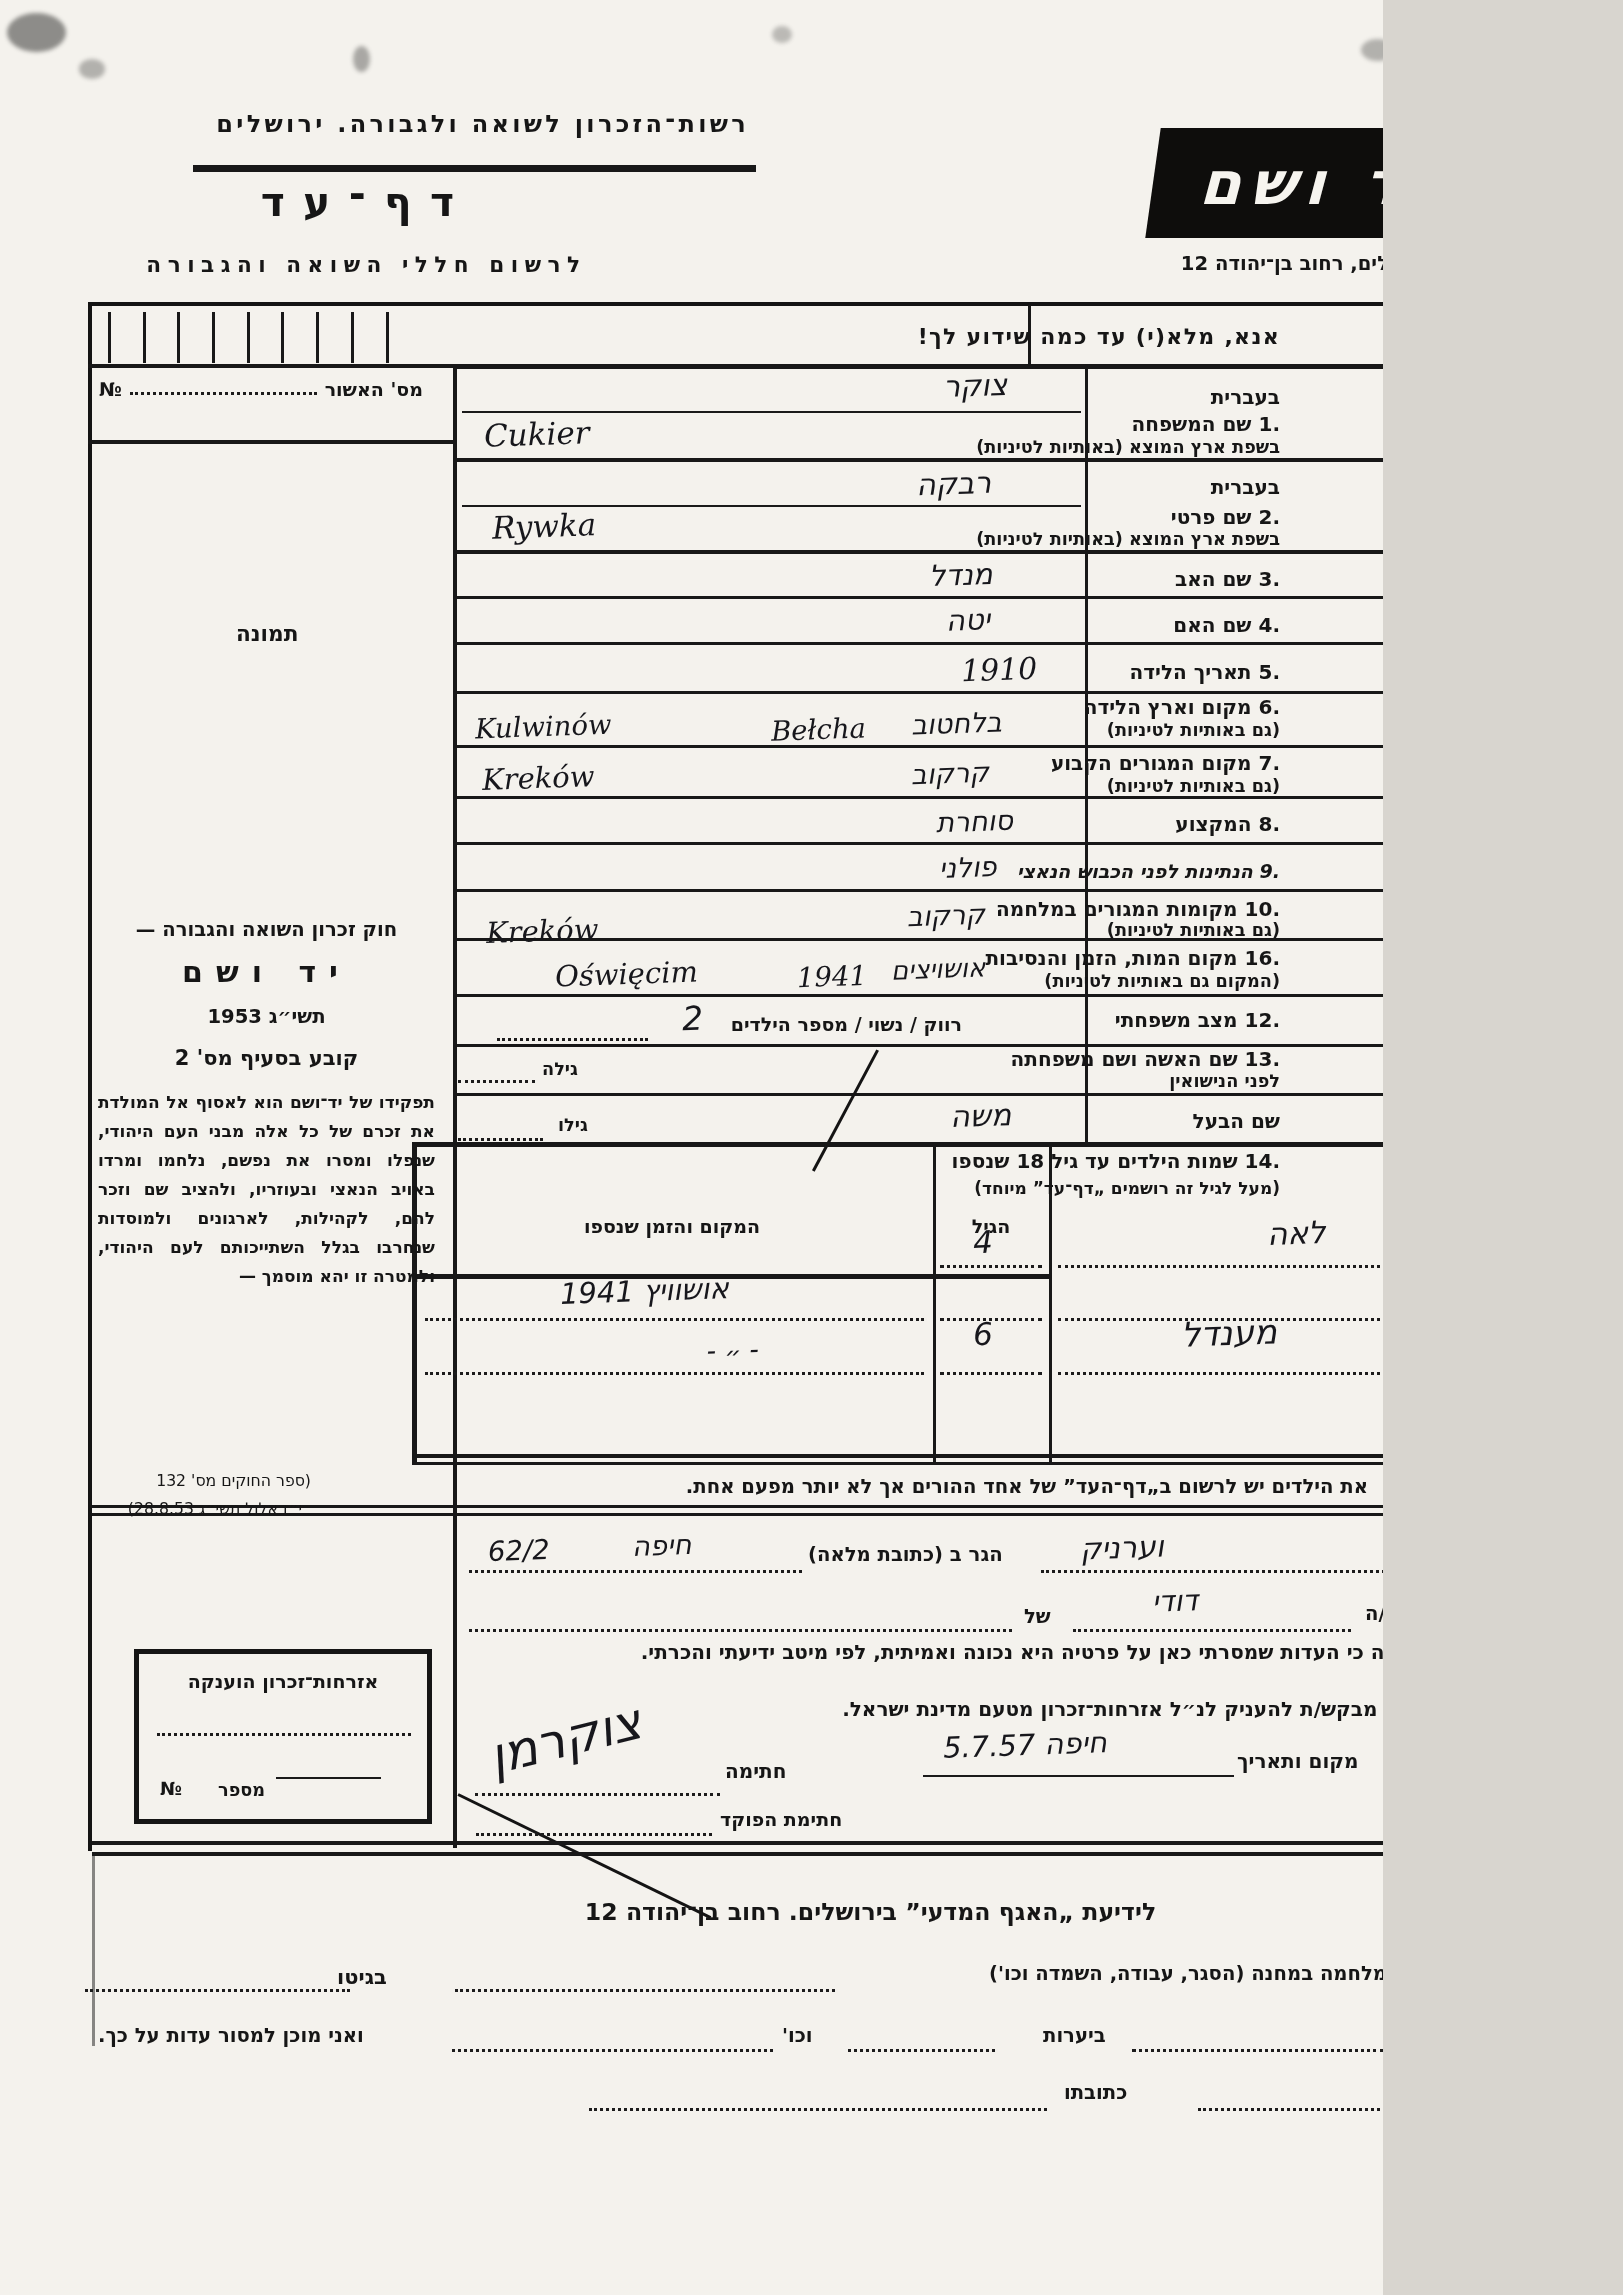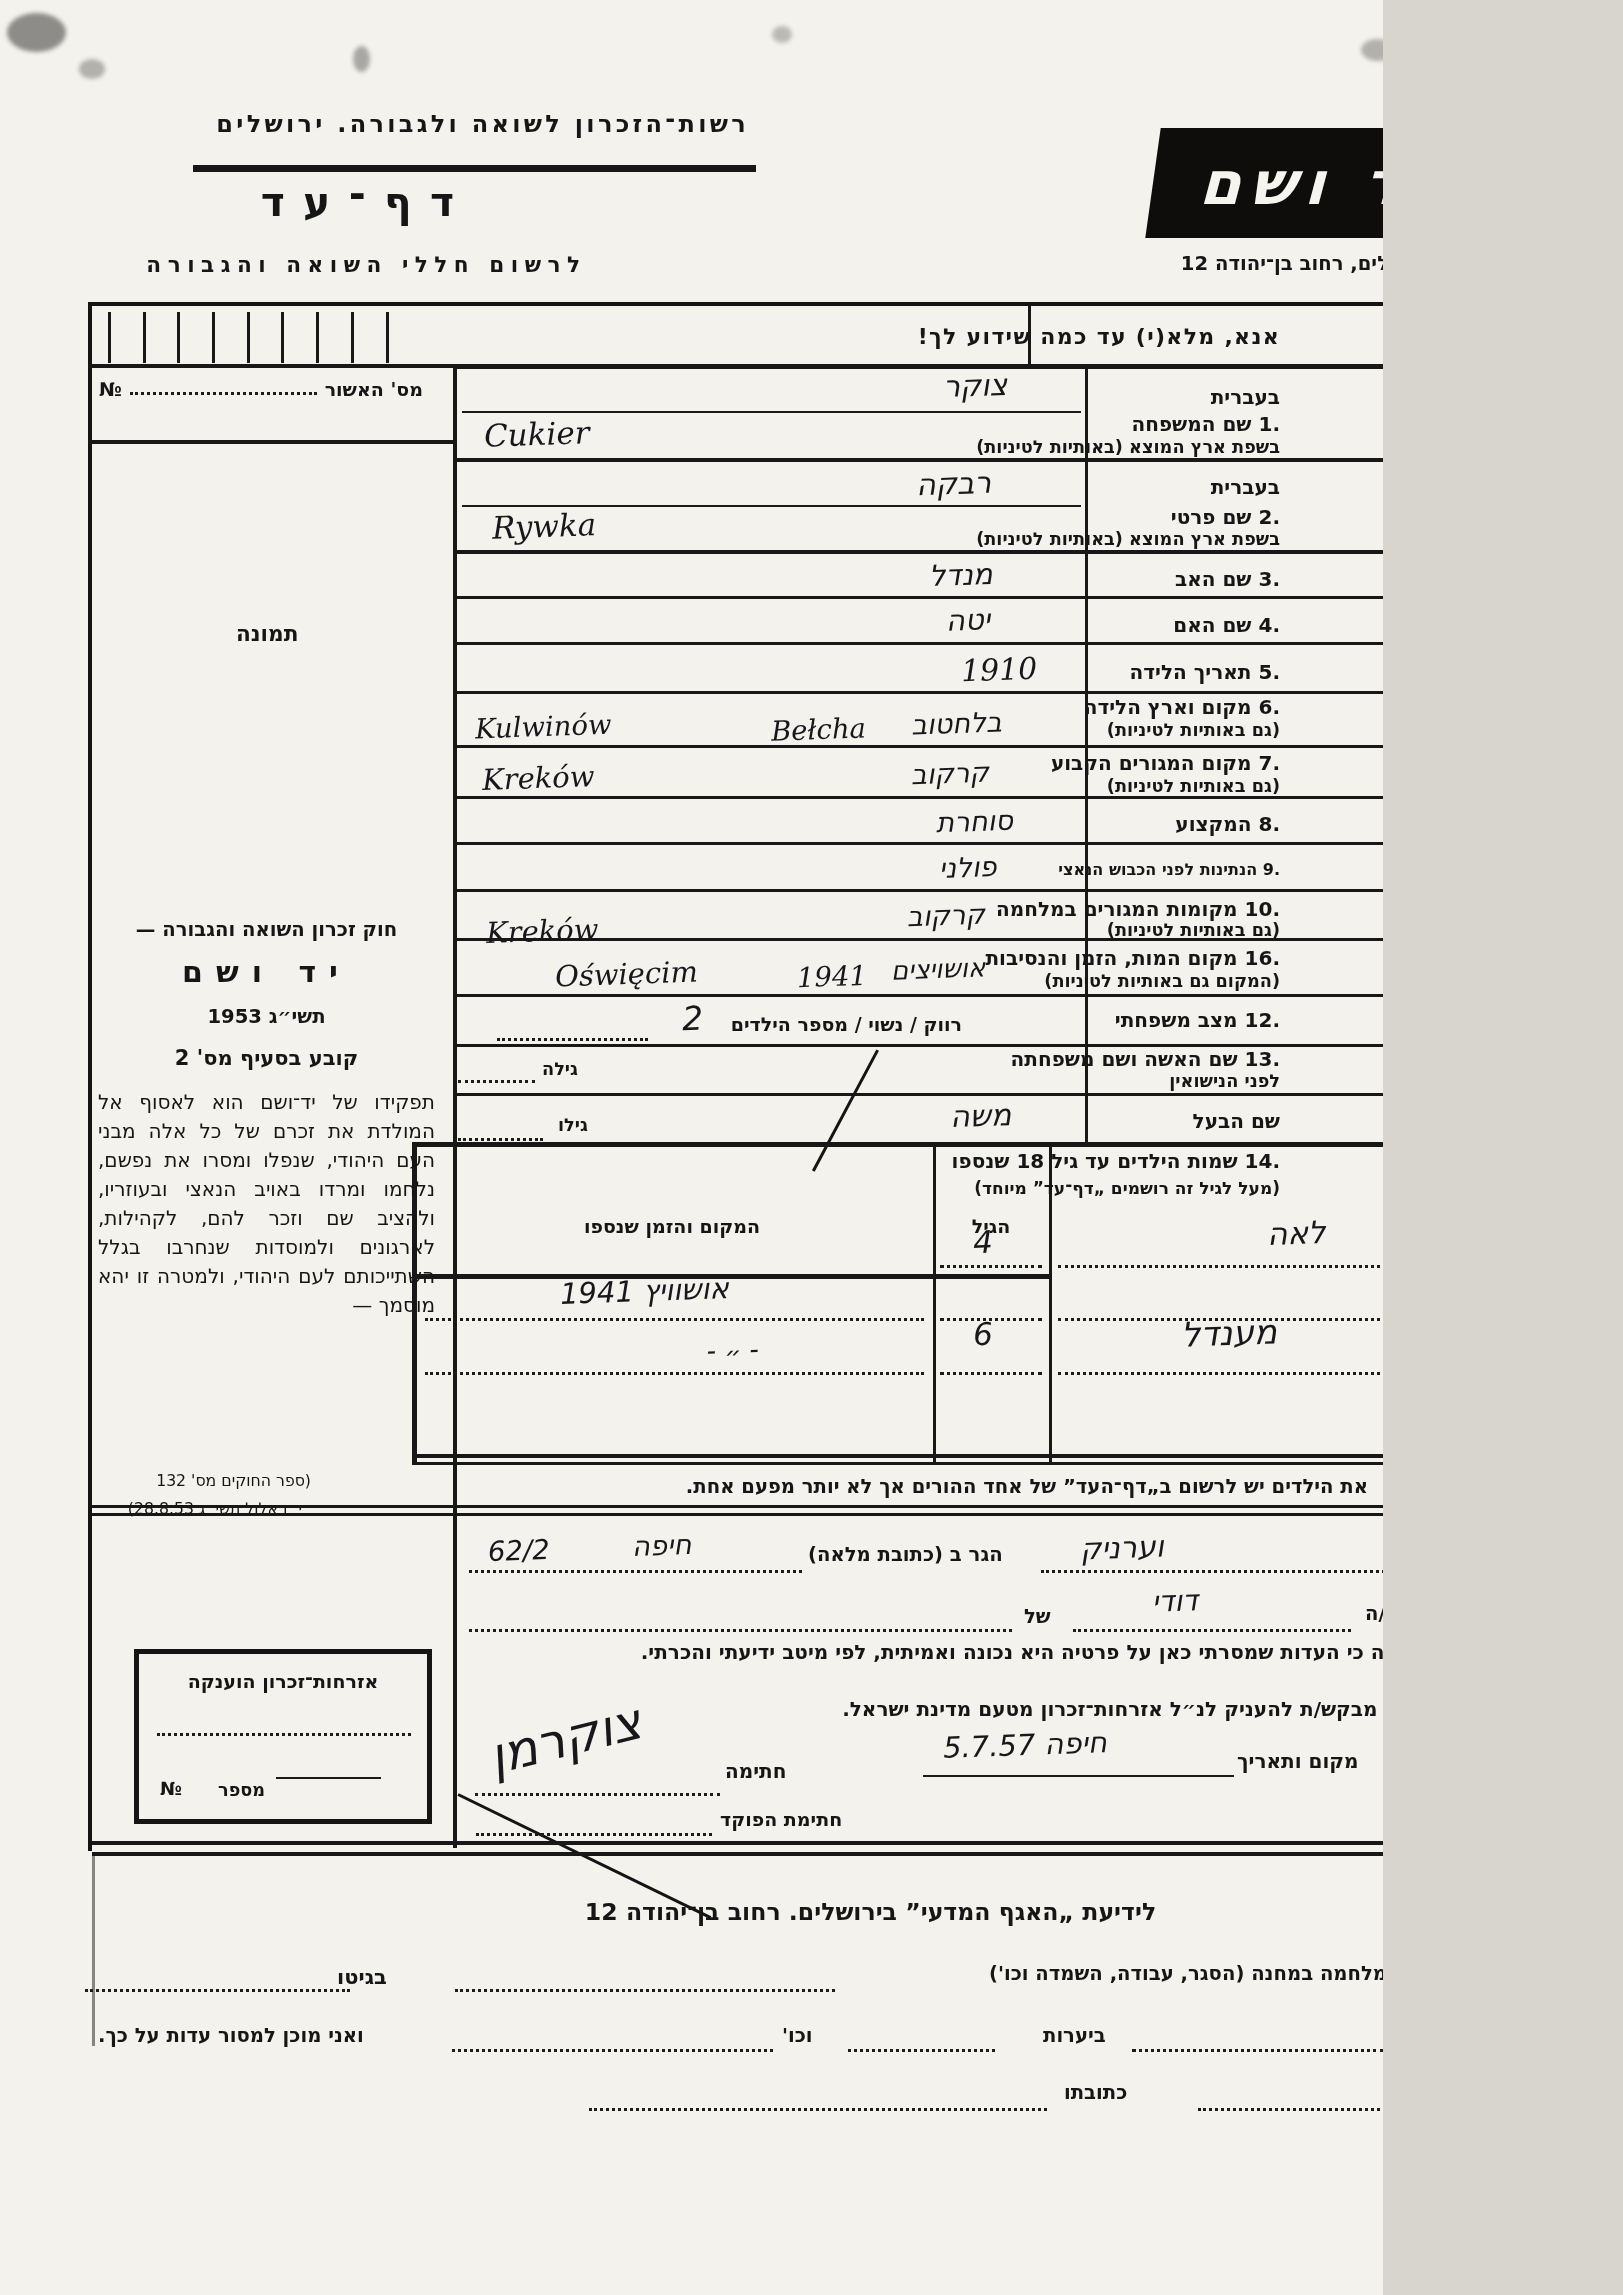--- a/index.html
+++ b/index.html
@@ -14,21 +14,21 @@
   .dot{position:absolute;border-bottom:3.3px dotted #1c1c1c;height:0;}
   .sol{position:absolute;border-bottom:2.6px solid #1a1a1a;height:0;}
   .rlbl{position:absolute;right:103px;direction:rtl;text-align:right;font-weight:bold;white-space:nowrap;}
   .hw{position:absolute;font-style:italic;color:#17171c;white-space:nowrap;transform:rotate(-2deg);}
   .hwl{font-family:"DejaVu Serif",serif;font-style:italic;}
   .noise{position:absolute;border-radius:50%;background:#3a3a38;filter:blur(2px);}
   .logo{position:absolute;left:1153px;top:128px;width:331px;height:110px;background:#0e0d0c;
         transform:skewX(-8deg);display:flex;align-items:center;justify-content:center;}
   .logo span{color:#f6f4ef;font-weight:bold;font-style:italic;font-size:60px;letter-spacing:9.2px;
         transform:skewX(4deg);direction:rtl;}
-  .lawp{direction:rtl;text-align:justify;font-weight:normal;font-size:20px;line-height:29px;}
+  .lawp{direction:rtl;text-align:justify;font-weight:bold;font-size:17px;line-height:29px;}
   .cbox{position:absolute;left:134px;top:1649px;width:288px;height:165px;border:5.9px solid #151515;}
 </style>
 </head>
 <body>
 
 <div class="page">
 
   <div class="noise" style="left:6.5px;top:13px;width:59px;height:39px;opacity:.55;"></div>
   <div class="noise" style="left:79px;top:59px;width:26px;height:19.6px;opacity:.35;"></div>
   <div class="noise" style="left:353px;top:46px;width:17px;height:26px;opacity:.4;"></div>
@@ -146,21 +146,21 @@
   <div class="rlbl" style="top:776px;font-size:17.7px;">(גם באותיות לטיניות)</div>
   <div class="hw hwl" style="left:482px;top:761px;font-size:29px;">Kreków</div>
   <div class="hw rtl" style="left:911px;top:757px;font-size:27.5px;">קרקוב</div>
 
   <div class="rlbl" style="top:812px;font-size:20px;">
     <span dir="ltr">8.</span>
     <span>המקצוע</span>
   </div>
   <div class="hw rtl" style="left:936px;top:805px;font-size:27.5px;">סוחרת</div>
 
-  <div class="rlbl" style="top:860px;font-size:16px;">
+  <div class="rlbl" style="top:860px;font-size:19px;font-style:italic;">
     <span dir="ltr">9.</span>
     <span>הנתינות לפני הכבוש הנאצי</span>
   </div>
   <div class="hw rtl" style="left:939px;top:851px;font-size:27.5px;">פולני</div>
 
   <div class="rlbl" style="top:897px;font-size:20px;">
     <span dir="ltr">10.</span>
     <span>מקומות המגורים במלחמה</span>
   </div>
   <div class="rlbl" style="top:920px;font-size:17.7px;">(גם באותיות לטיניות)</div>

